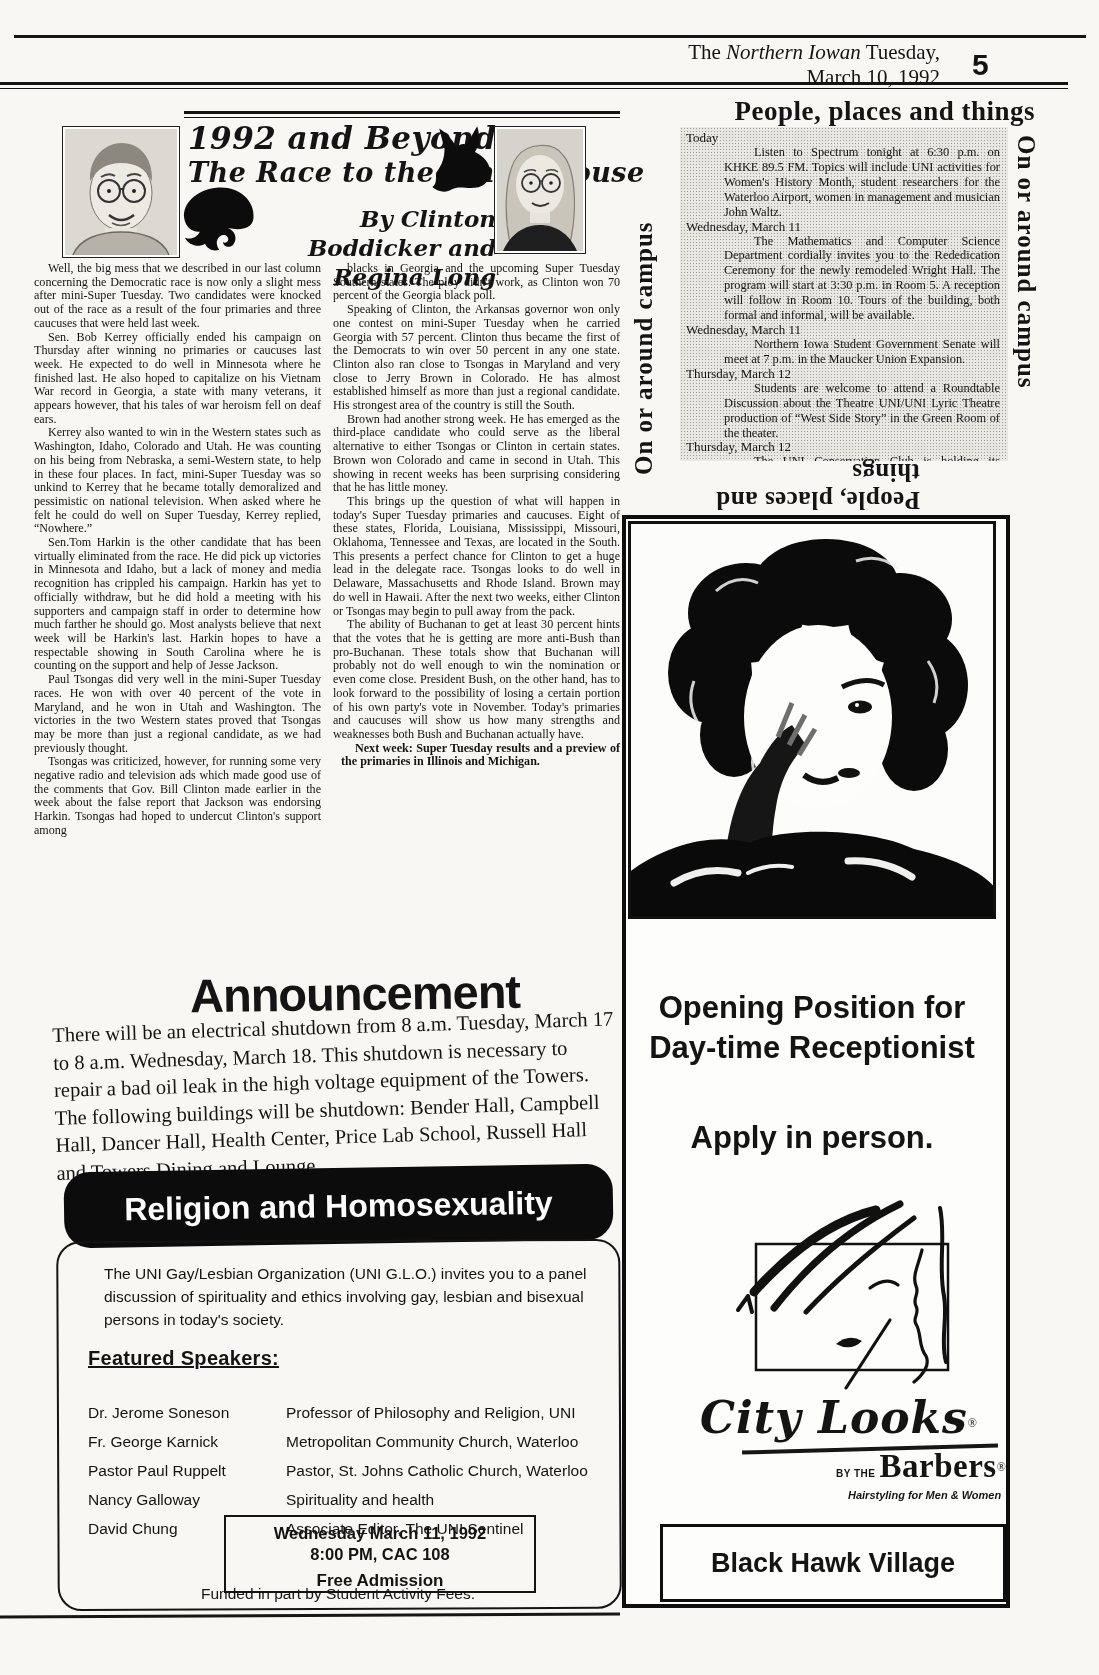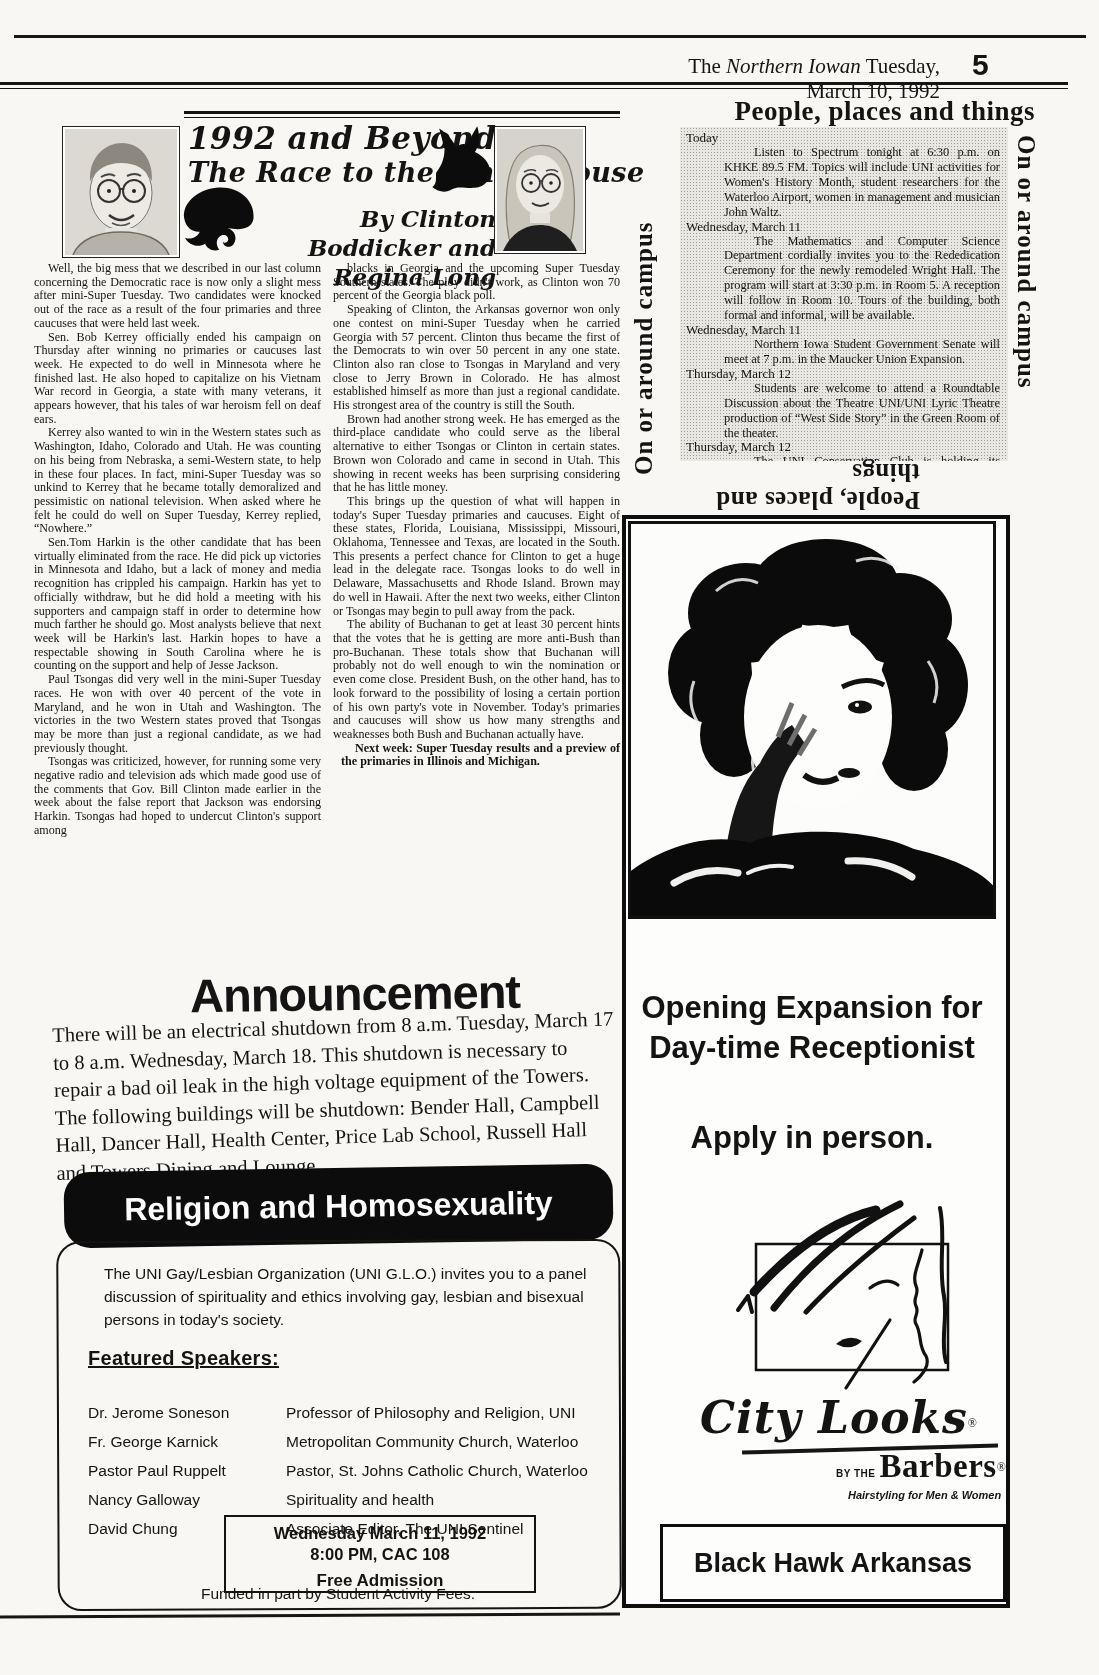--- a/index.html
+++ b/index.html
@@ -62,21 +62,21 @@
   .barbers{font-family:"Liberation Serif",serif;font-weight:bold;font-size:33px;letter-spacing:.5px;}
   .tagline{font-family:"Liberation Sans",sans-serif;font-weight:bold;font-style:italic;font-size:11px;}
   .addrbox{border:3.5px solid #0e0e0e;text-align:center;font-family:"Liberation Sans",sans-serif;font-weight:bold;font-size:27px;line-height:34px;display:flex;flex-direction:column;justify-content:center;}
 </style>
 </head>
 <body>
 
 <div class="page">
 
   <div class="s rule" style="left:14px;top:35px;width:1072px;height:3px;"></div>
-  <div class="s mast" style="left:640px;top:54px;width:300px;text-align:right;"><span>The </span><i>Northern Iowan</i><span> Tuesday, March 10, 1992</span></div>
+  <div class="s mast" style="left:640px;top:40px;width:300px;text-align:right;"><span>The </span><i>Northern Iowan</i><span> Tuesday, March 10, 1992</span></div>
   <div class="s pageno" style="left:972px;top:48px;">5</div>
   <div class="s dbl" style="left:0px;top:82px;width:1068px;"></div>
 
   <div class="s dbl" style="left:184px;top:111px;width:436px;"></div>
 
   <div class="s photoframe" style="left:62px;top:126px;width:112px;height:126px;">
     <svg width="112" height="126" viewBox="0 0 112 126">
       <rect width="112" height="126" fill="#dcd9d2"></rect>
       <ellipse cx="56" cy="64" rx="31" ry="37" fill="#edeae4" stroke="#777" stroke-width="1"></ellipse>
       <path d="M25 52 C24 26 42 14 57 14 C74 14 88 28 87 52 C80 40 72 34 56 34 C42 34 32 40 25 52 Z" fill="#8d887f"></path>
@@ -244,21 +244,21 @@
     <path d="M0 398 L0 352 C40 322 86 312 122 322 C152 306 240 306 286 328 C330 338 358 354 368 368 L368 398 Z" fill="#0a0a0a"></path>
     <g stroke="#f0f0ee" fill="none" stroke-linecap="round">
       <path d="M46 362 q30 -18 64 -10" stroke-width="7"></path>
       <path d="M220 340 q36 -2 64 16" stroke-width="7"></path>
       <path d="M120 352 q20 -10 44 -6" stroke-width="4"></path>
     </g>
     <rect x="1.5" y="1.5" width="365" height="395" fill="none" stroke="#111" stroke-width="3"></rect>
   </svg>
 
   <div class="s ad-head" style="left:630px;top:988px;width:364px;">
-    <div>Opening Expansion for</div>
+    <div>Opening Position for</div>
     <div>Day-time Receptionist</div>
   </div>
 
   <div class="s ad-head" style="left:630px;top:1118px;width:364px;">Apply in person.</div>
 
   <svg class="s" style="left:718px;top:1192px;" width="250" height="200" viewBox="0 0 250 200">
     <rect x="38" y="52" width="192" height="126" fill="none" stroke="#111" stroke-width="2.5"></rect>
     <g stroke="#111" fill="none" stroke-linecap="round">
       <path d="M158 18 C116 28 74 58 36 100" stroke-width="9"></path>
       <path d="M182 12 C136 34 92 70 56 116" stroke-width="7"></path>
@@ -276,18 +276,18 @@
     <span class="cl-script">City Looks</span><span class="cl-reg">®</span>
   </div>
   <div class="s rule" style="left:742px;top:1447px;width:256px;height:3.5px;transform:rotate(-1.6deg);"></div>
   <div class="s" style="left:836px;top:1448px;">
     <span class="bythe">BY THE</span>
     <span class="barbers">Barbers</span><span class="cl-reg">®</span>
   </div>
   <div class="s tagline" style="left:848px;top:1489px;">Hairstyling for Men &amp; Women</div>
 
   <div class="s addrbox" style="left:660px;top:1524px;width:340px;height:72px;">
-    <div>Black Hawk Arkansas</div>
+    <div>Black Hawk Village</div>
   </div>
 
   <div class="s rule" style="left:0px;top:1614px;width:620px;height:2.5px;transform:rotate(-0.3deg);"></div>
 
 </div>
 
 </body></html>

